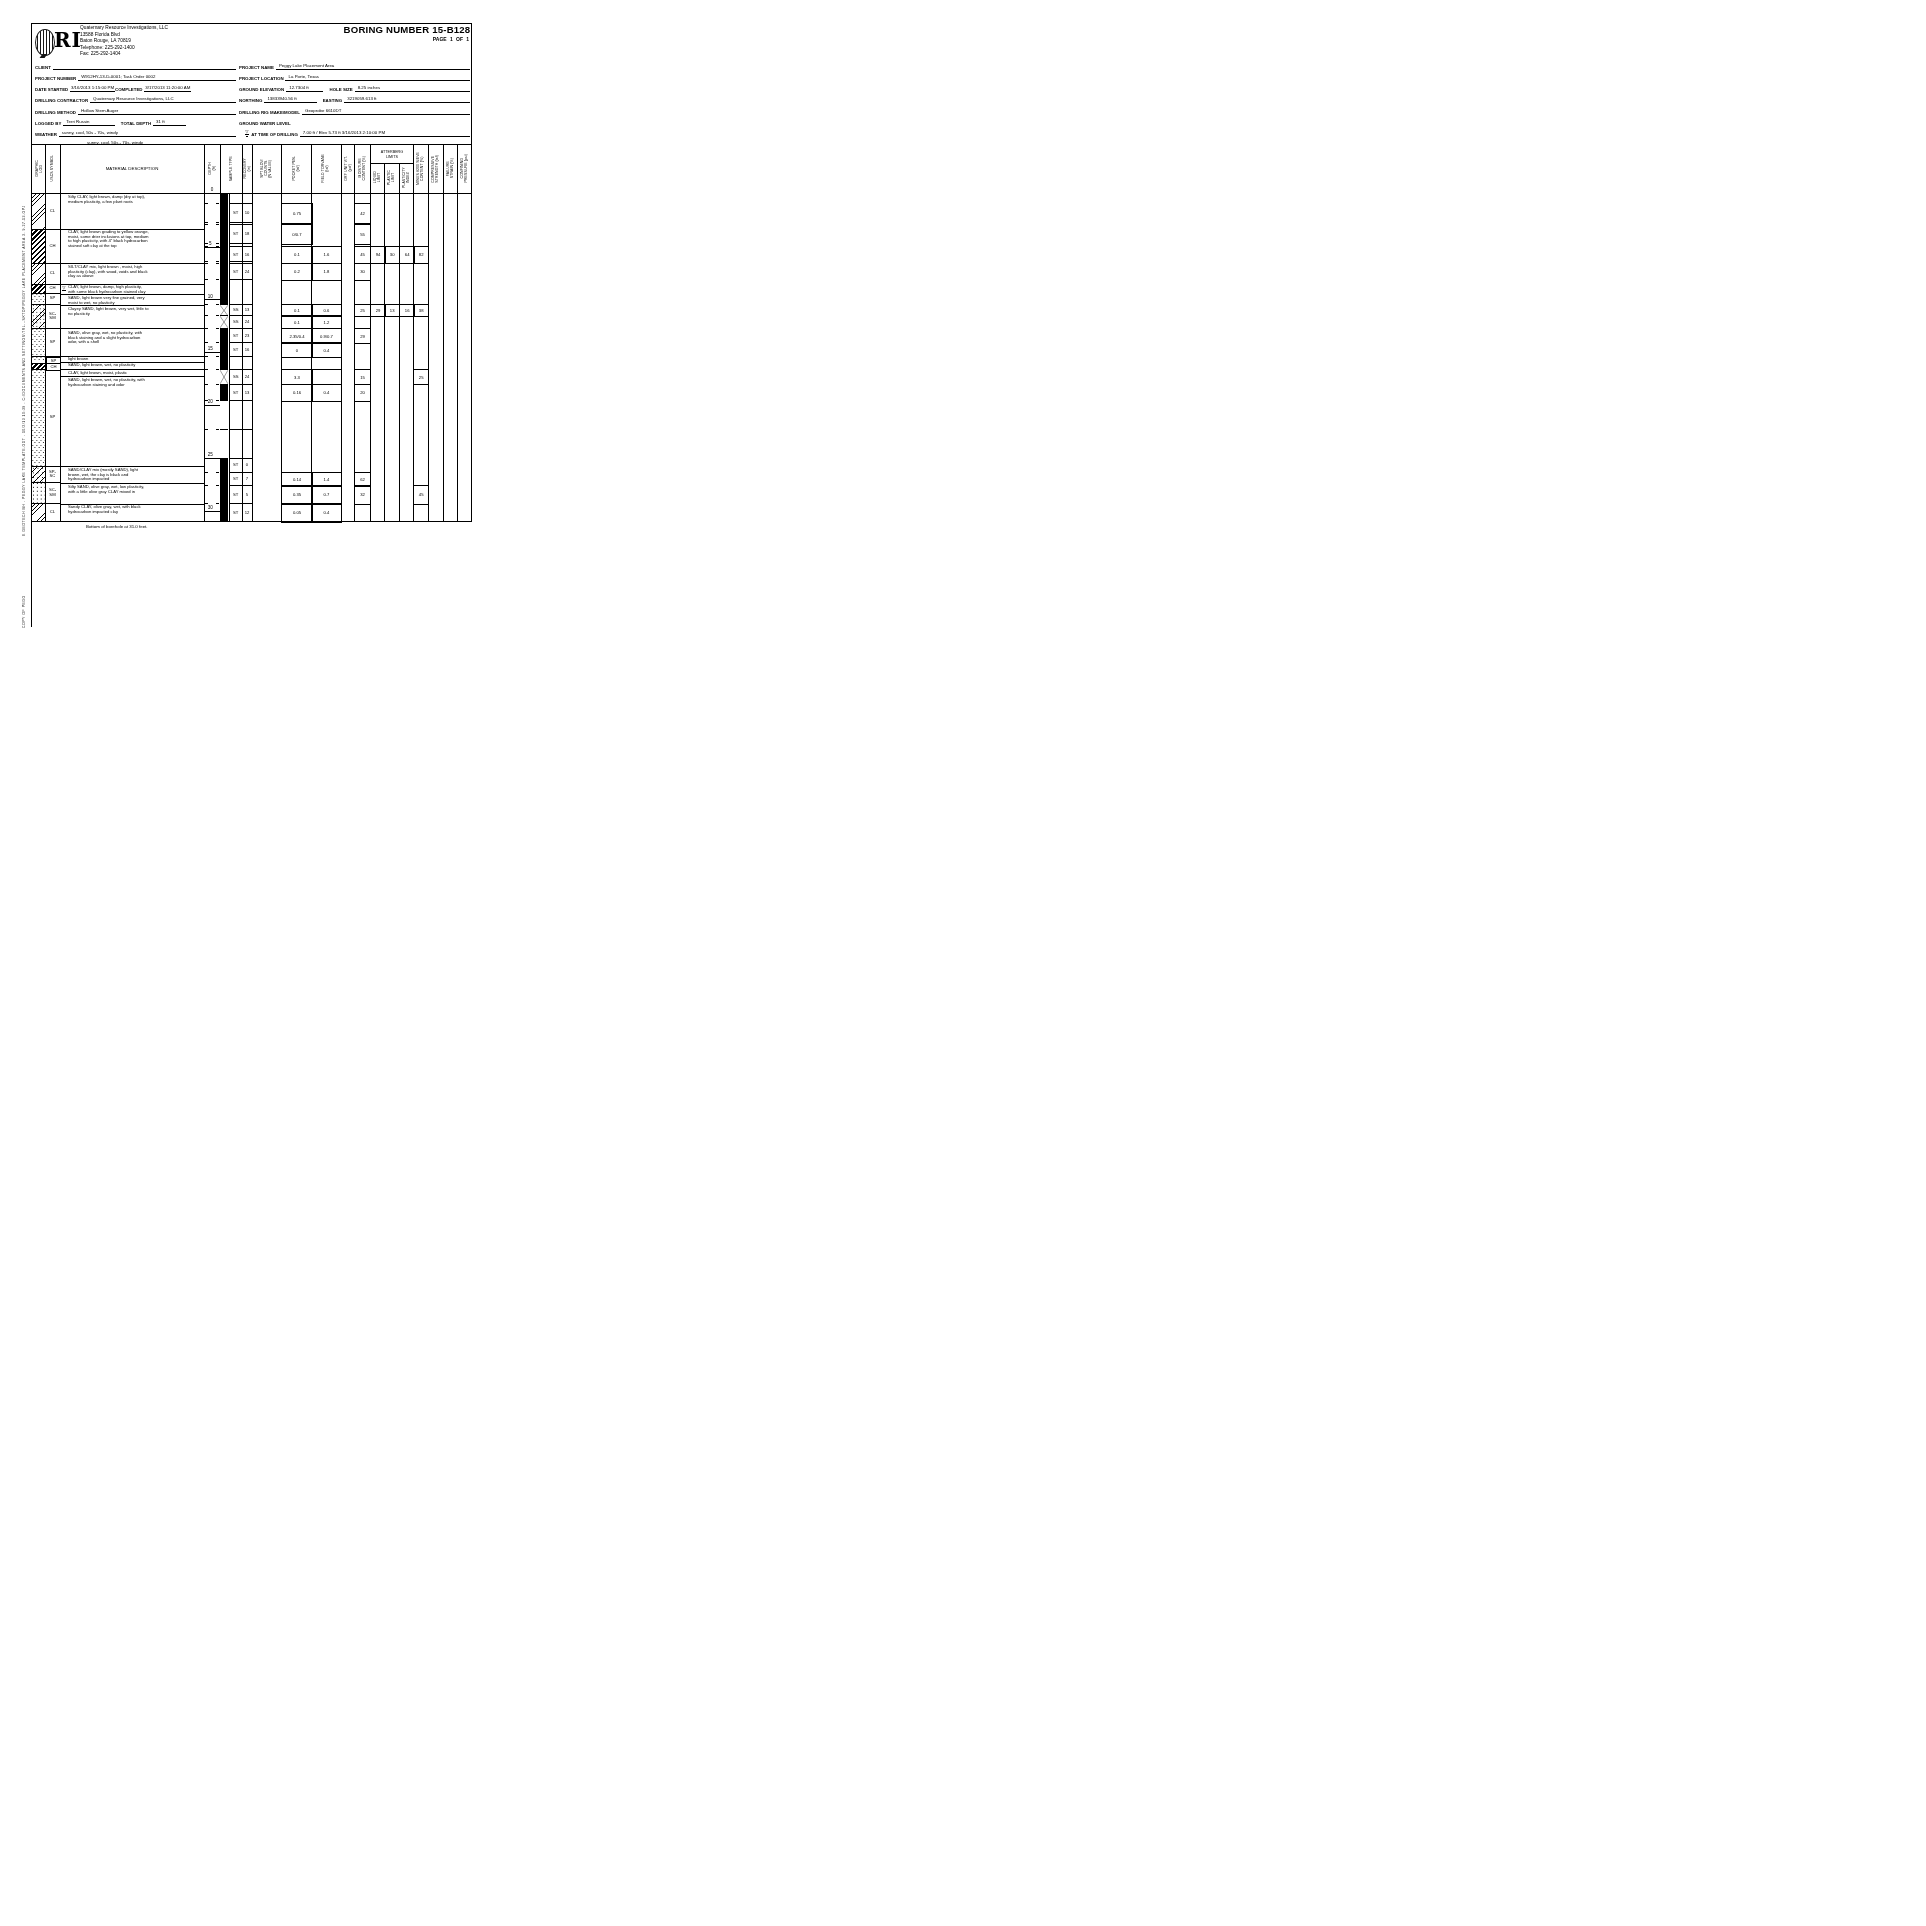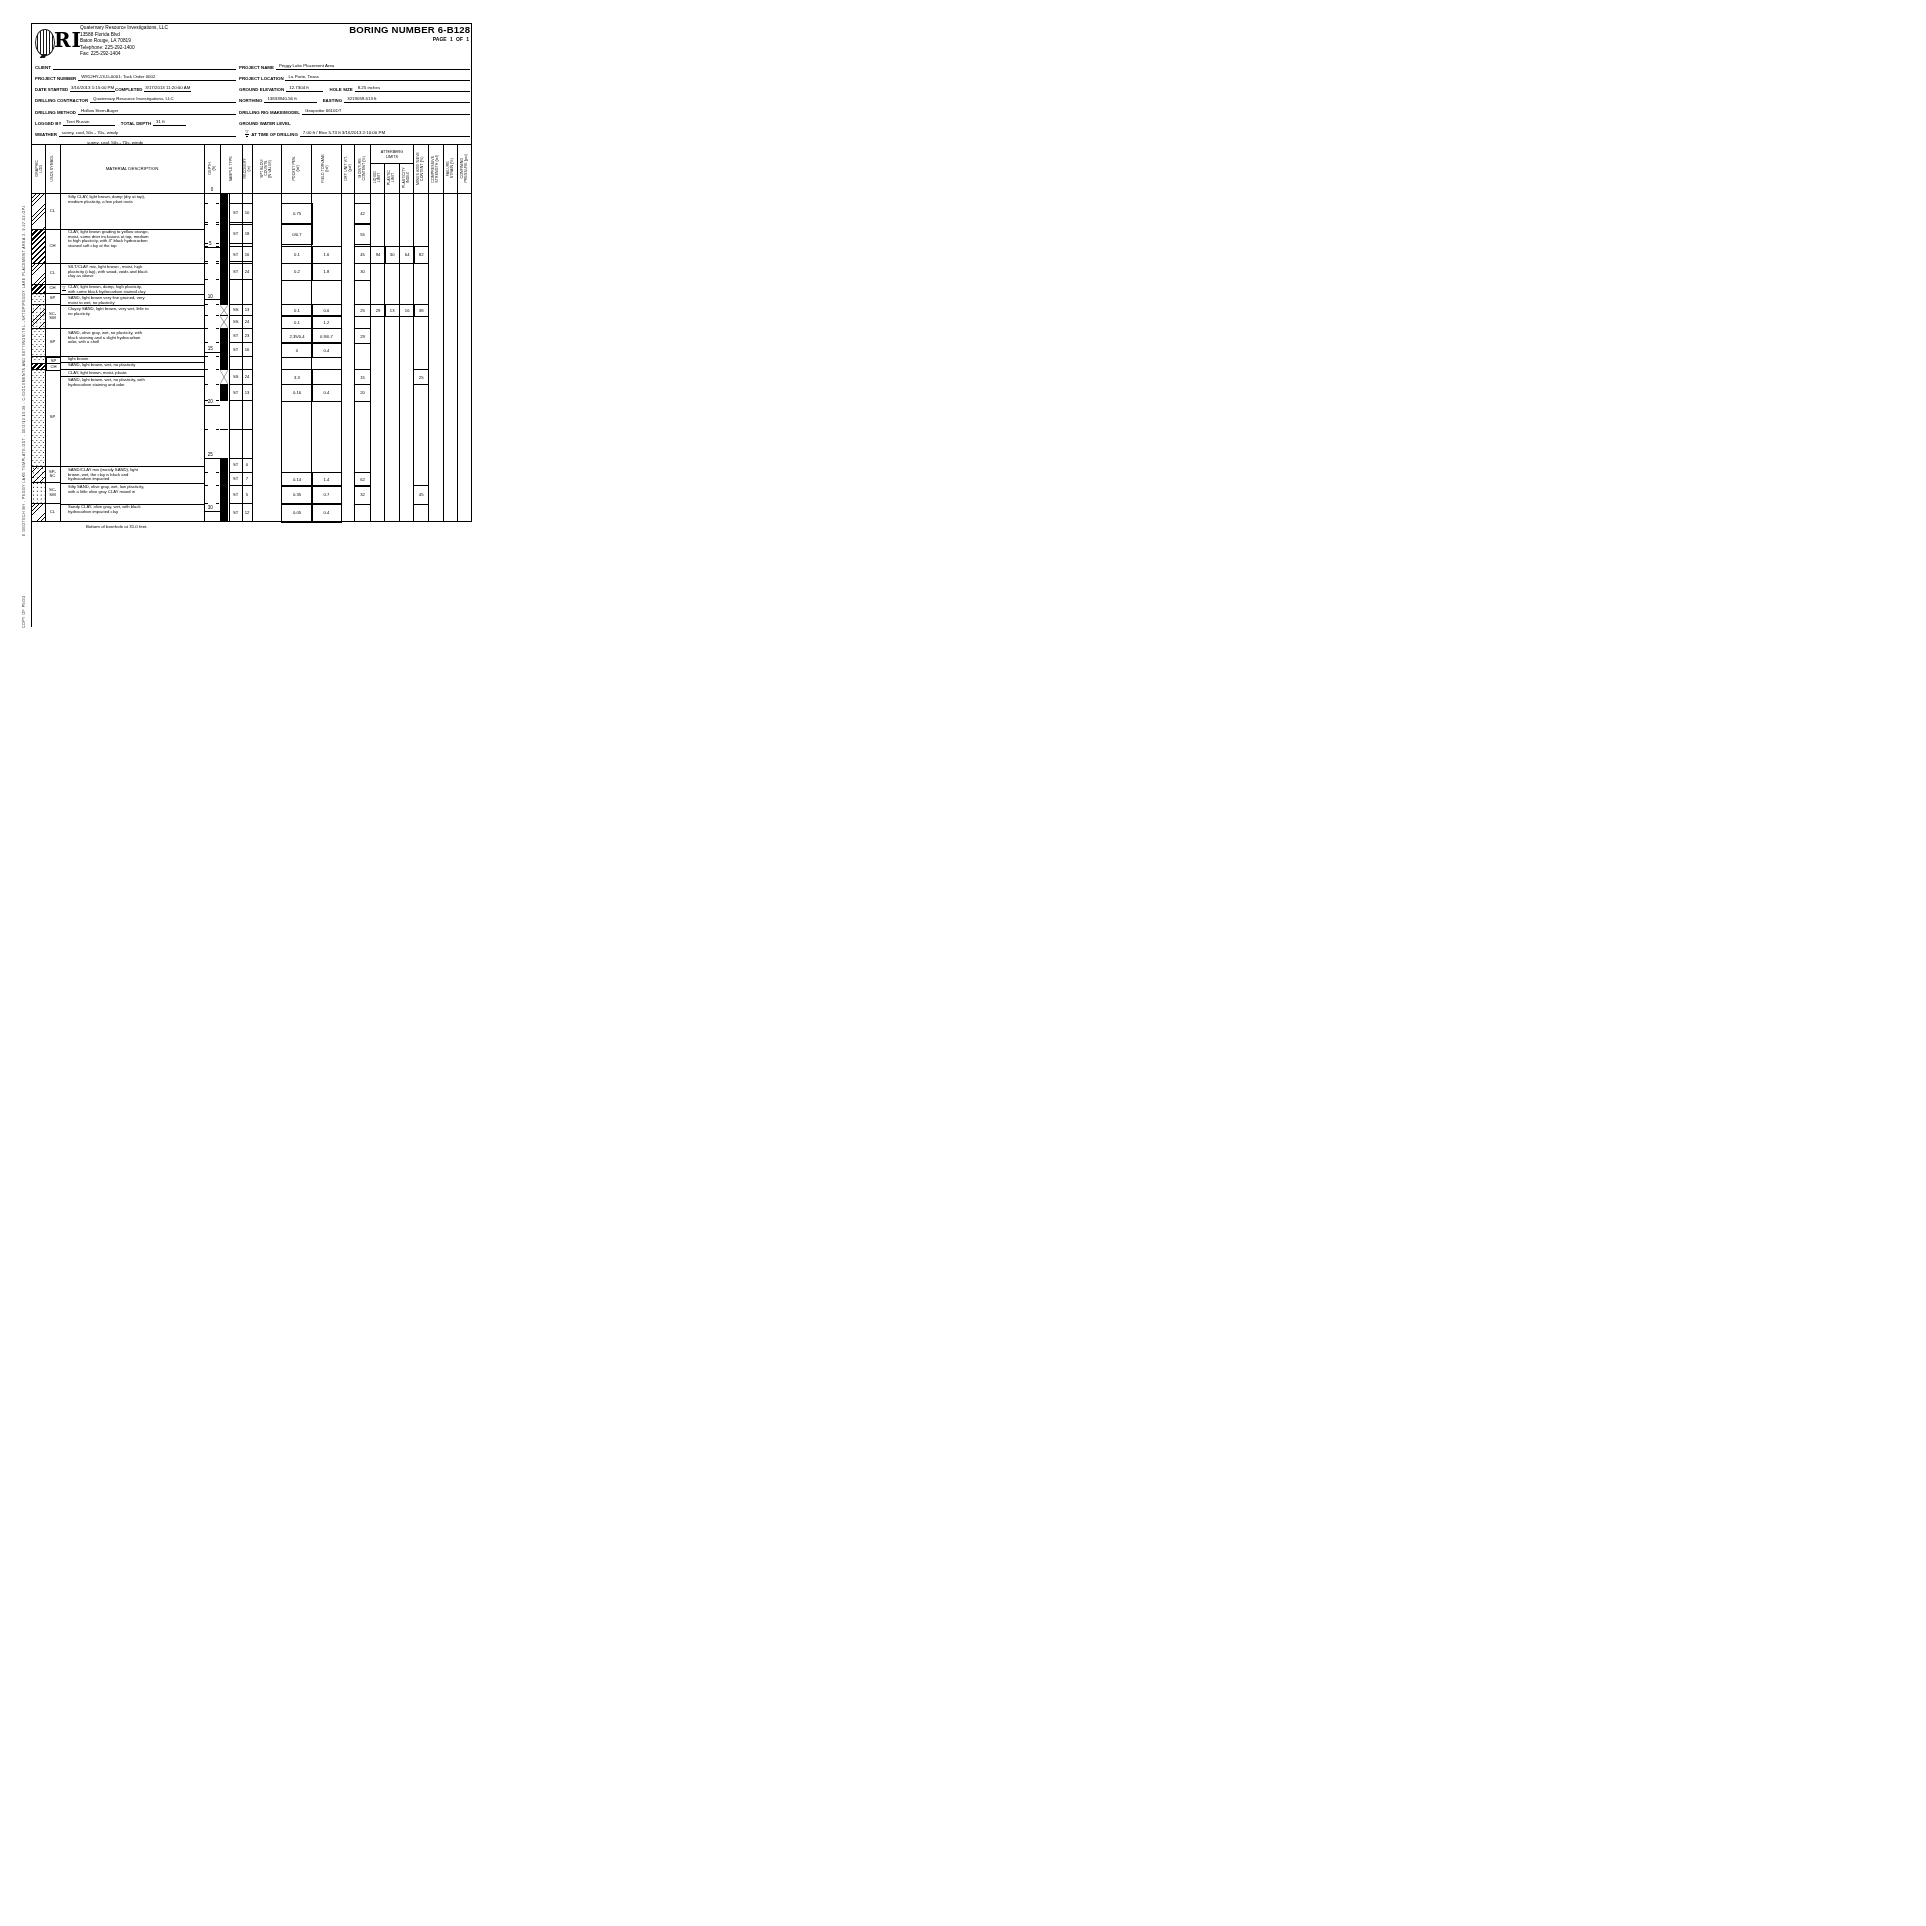--- a/index.html
+++ b/index.html
@@ -70,21 +70,21 @@
 
   <div class="logo">
     <span class="logo-q"></span>
     <span class="logo-ri">RI</span>
   </div>
   <div class="company">Quaternary Resource Investigations, LLC
 13588 Florida Blvd
 Baton Rouge, LA 70819
 Telephone:  225-292-1400
 Fax:  225-292-1404</div>
-  <div class="bnum">BORING NUMBER 6-B128</div>
+  <div class="bnum">BORING NUMBER 15-B128</div>
   <div class="pnum">PAGE 1 OF 1</div>
 
   <div class="irow" style="left:35px;top:61px;width:201px;">
     <span class="il">CLIENT</span>
     <span class="uv fill"></span>
   </div>
   <div class="irow" style="left:35px;top:72px;width:201px;">
     <span class="il">PROJECT NUMBER</span>
     <span class="uv fill">W912HY-13-D-0001; Task Order 0002</span>
   </div>

